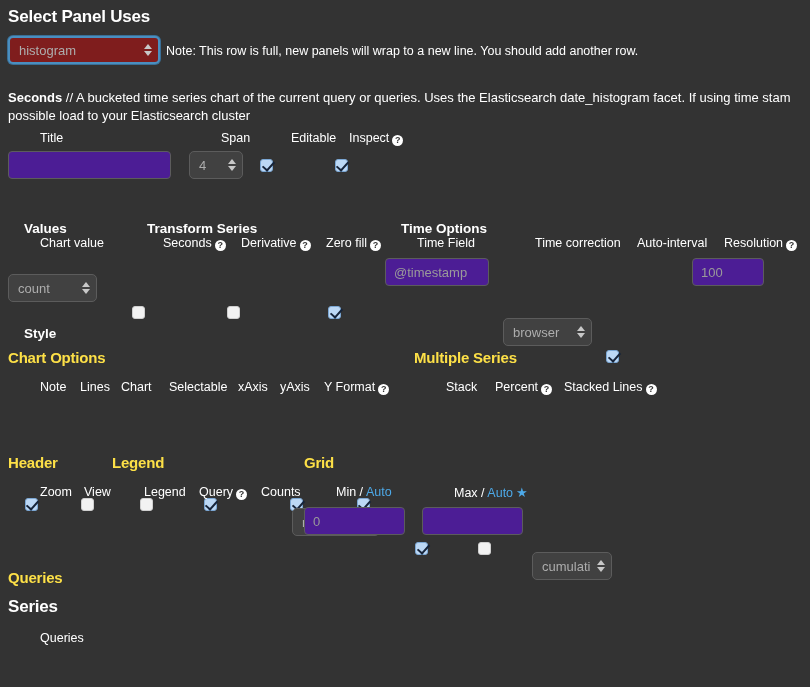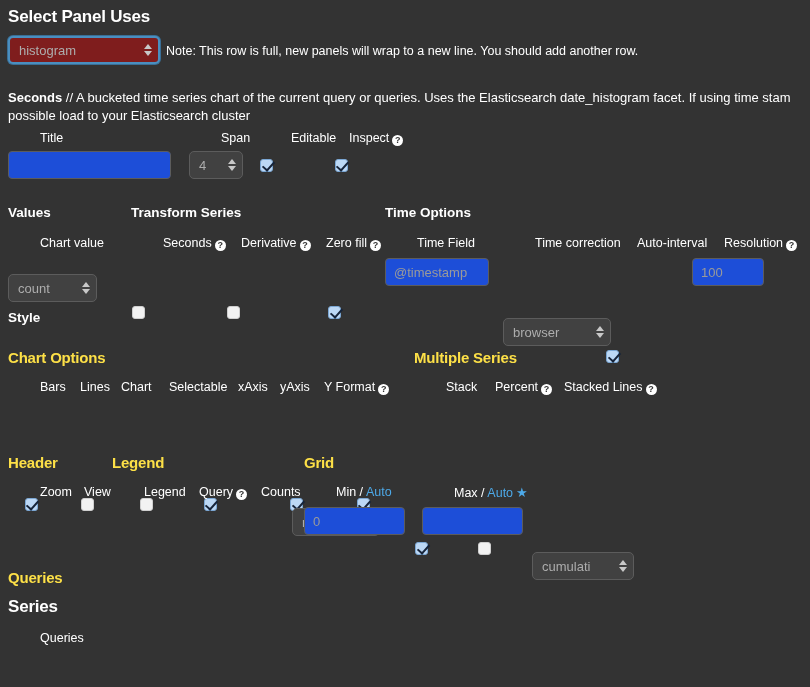--- a/index.html
+++ b/index.html
@@ -35,21 +35,21 @@
   h2.sub-title {
     font-size: 15px;
     font-weight: bold;
     margin: 0;
     color: #fde047;
     letter-spacing: -0.2px;
   }
   h3.group-title {
     font-size: 13.5px;
     font-weight: bold;
-    margin: 0;
+    margin: 16px;
     color: #ffffff;
   }
 
   
   .body-text {
     font-size: 13px;
     color: #ffffff;
     line-height: 18px;
     white-space: nowrap;
   }
@@ -66,21 +66,21 @@
     display: inline-block;
     margin-left: 32px;
   }
   .link-auto {
     color: #4da9e8;
     text-decoration: none;
   }
 
   
   .text-input {
-    background: #1d4ed8;
+    background: #4c1d95;
     border: 1px solid #5c5c5c;
     border-radius: 4px;
     color: #b3b3b3;
     font-family: "Liberation Sans", sans-serif;
     font-size: 13px;
     padding: 0 8px;
     box-sizing: border-box;
     height: 28px;
     outline: none;
   }
@@ -273,21 +273,21 @@
   </div>
   <span class="cb on abs" style="left:295px; top:262px;"></span>
 
   
   <h3 class="group-title abs" style="left:385px; top:205px;">Time Options</h3>
 
   <div class="field-label abs" style="left:385px; top:236px;">Time Field</div>
   <input class="text-input abs" style="left: 385px; top: 258px; width: 104px;" value="" placeholder="@timestamp">
 
   <div class="field-label abs" style="left:503px; top:236px;">Time correction</div>
-  <div class="select-box abs" style="left:503px; top:258px; width:108px;">
+  <div class="select-box abs" style="left:503px; top:258px; width:89px;">
     <span class="sel-val">browser</span>
     <span class="spinner">
         <i class="up"></i>
         <i class="dn"></i>
       </span>
   </div>
 
   <div class="field-label abs" style="left:605px; top:236px;">Auto-interval</div>
   <span class="cb on abs" style="left:606px; top:262px;"></span>
 
@@ -295,21 +295,21 @@
     <span>Resolution</span><span class="help-icon">?</span>
   </div>
   <input class="text-input abs" style="left: 692px; top: 258px; width: 72px;" value="" placeholder="100">
 
   
   <h3 class="group-title abs" style="left:8px; top:310px;">Style</h3>
 
   
   <h2 class="sub-title abs" style="left:8px; top:349px;">Chart Options</h2>
 
-  <div class="field-label abs" style="left:8px; top:380px;">Bars</div>
+  <div class="field-label abs" style="left:8px; top:380px;">Note</div>
   <span class="cb on abs" style="left:8px; top:410px;"></span>
 
   <div class="field-label abs" style="left:48px; top:380px;">Lines</div>
   <span class="cb off abs" style="left:48px; top:410px;"></span>
 
   <div class="field-label abs" style="left:89px; top:380px;">Chart</div>
   <span class="cb off abs" style="left:90px; top:410px;"></span>
 
   <div class="field-label abs" style="left:137px; top:380px;">Selectable</div>
   <span class="cb on abs" style="left:137px; top:410px;"></span>
@@ -338,21 +338,21 @@
   <span class="cb on abs" style="left:415px; top:410px;"></span>
 
   <div class="field-label abs" style="left:463px; top:380px;">
     <span>Percent</span><span class="help-icon">?</span>
   </div>
   <span class="cb off abs" style="left:461px; top:410px;"></span>
 
   <div class="field-label abs" style="left:532px; top:380px;">
     <span>Stacked Lines</span><span class="help-icon">?</span>
   </div>
-  <div class="select-box abs" style="left:532px; top:404px; width:102px;">
+  <div class="select-box abs" style="left:532px; top:404px; width:80px;">
     <span class="sel-val">cumulati</span>
     <span class="spinner">
         <i class="up"></i>
         <i class="dn"></i>
       </span>
   </div>
 
   
   <h2 class="sub-title abs" style="left:8px; top:454px;">Header</h2>
   <div class="field-label abs" style="left:8px; top:485px;">Zoom</div>

